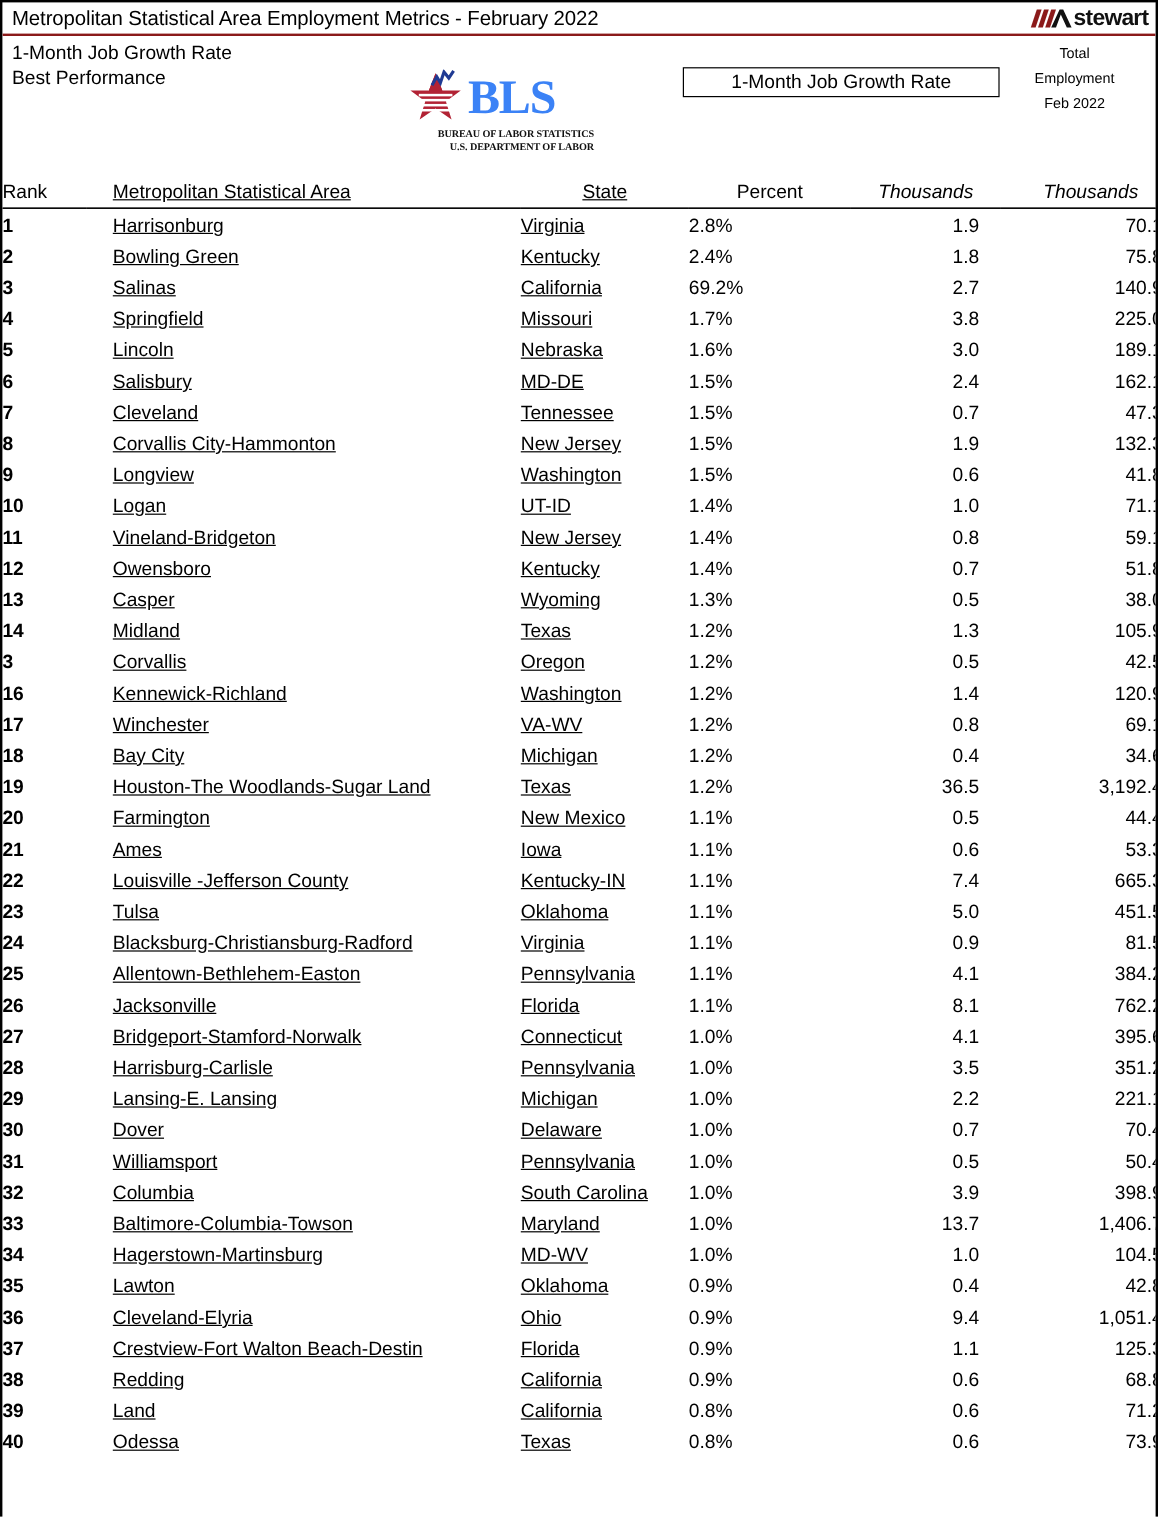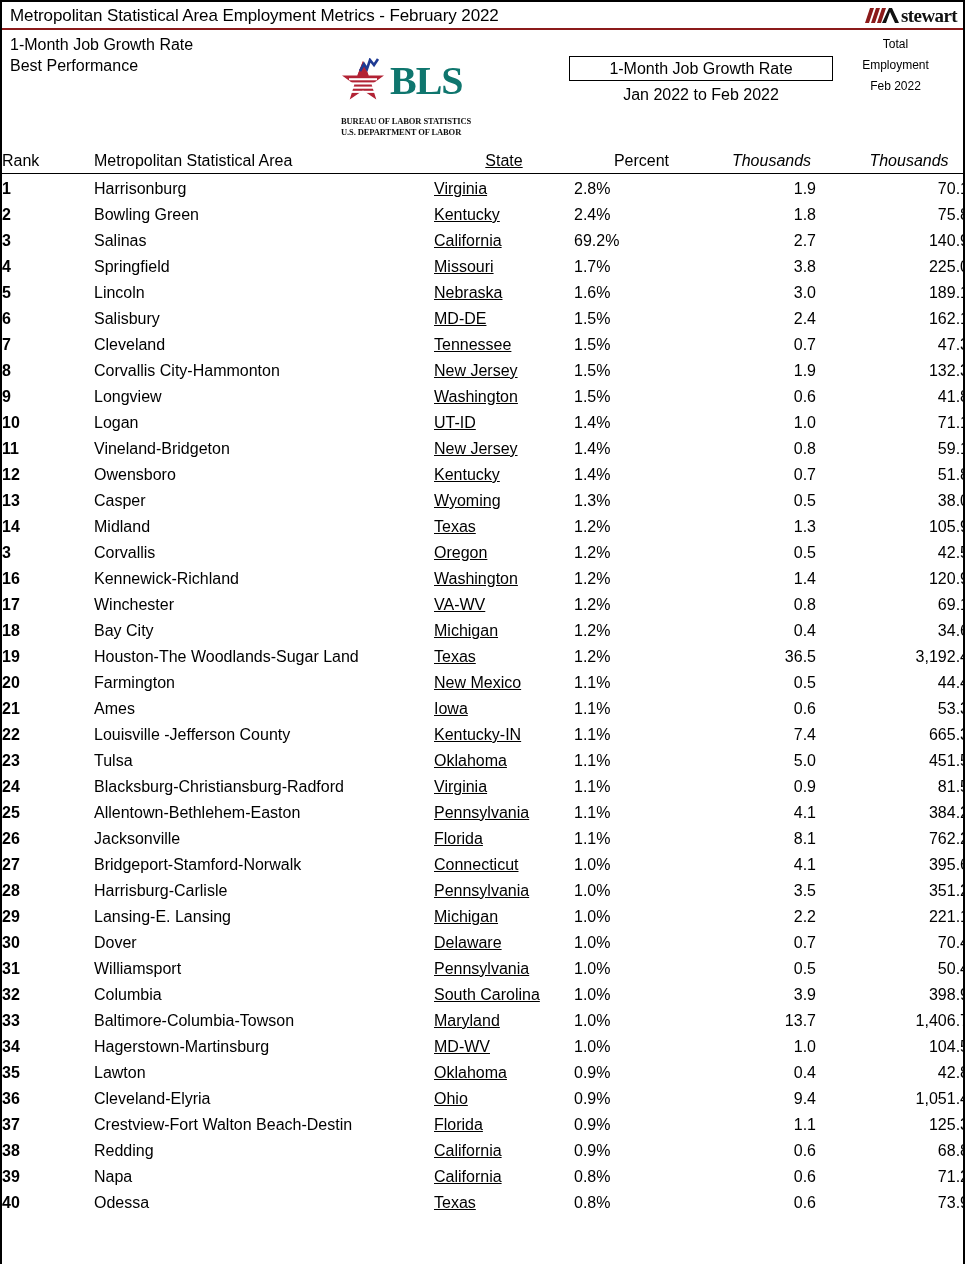--- a/index.html
+++ b/index.html
@@ -51,21 +51,21 @@
   }
   .stewart-mark {
     display: block;
   }
   .stewart-word {
     font-size: 19px;
     font-weight: bold;
     letter-spacing: -0.6px;
     color: #111111;
     line-height: 1;
-    font-family: Liberation Serif, serif;
+    font-family: Liberation Sans, sans-serif;
   }
 
   
   .subhead {
     position: relative;
     height: 122px;
   }
   .subtitle {
     position: absolute;
     left: 8px;
@@ -88,31 +88,31 @@
     display: flex;
     align-items: center;
     gap: 4px;
   }
   .bls-letters {
     font-family: "Liberation Serif", serif;
     font-size: 40px;
     font-weight: bold;
     line-height: 1;
     letter-spacing: -1px;
-    color: #0f766e;
+    color: #3b82f6;
   }
   .bls-sub {
     font-family: "Liberation Serif", serif;
     font-size: 8.5px;
     font-weight: bold;
     letter-spacing: -0.1px;
     line-height: 11px;
     color: #111;
-    text-align: left;
-    margin-top: 12px;
+    text-align: right;
+    margin-top: 2px;
     margin-left: 1px;
   }
 
   
   .rightheads {
     position: absolute;
     top: 0;
     left: 545px;
     width: 418px;
     height: 122px;
@@ -164,21 +164,21 @@
     border-bottom: 1.5px solid #000;
     font-size: 16px;
   }
   table.metrics td {
     padding: 4.5px 0 4.5px 0;
     vertical-align: baseline;
     line-height: 17px;
     font-size: 16px;
   }
   .c-rank   { width: 70px;  text-align: left; }
-  .c-msa    { width: 340px; text-align: left; padding-left: 22px !important; }
+  .c-msa    { width: 340px; text-align: left; padding-left: 22px !important; text-decoration: underline; }
   .c-state  { width: 140px; text-align: left; text-decoration: underline; }
   .c-pct    { width: 135px; text-align: left; padding-right: 22px !important; }
   .c-thou   { width: 125px; text-align: right; padding-right: 18px !important; }
   .c-total  { width: 150px; text-align: right; padding-right: 15px !important; }
 
   th.c-msa   { text-align: left; }
   th.c-state { text-align: center; padding-left: 0 !important; }
   th.c-pct   { text-align: center; padding-right: 0 !important; }
   th.c-thou  { text-align: center; padding-right: 0 !important; font-style: italic; }
   th.c-total { text-align: center; padding-right: 0 !important; font-style: italic; }
@@ -238,21 +238,20 @@
       <div class="total-emp">
         <div>Total</div>
         <div>Employment</div>
         <div>Feb 2022</div>
       </div>
 
       <div class="growth-box">
         <span>1-Month Job Growth Rate</span>
       </div>
 
-      <div class="growth-range">Jan 2022 to Feb 2022</div>
     </div>
   </div>
 
   <table class="metrics">
     <thead>
       <tr>
         <th class="c-rank">Rank</th>
         <th class="c-msa">Metropolitan Statistical Area</th>
         <th class="c-state">State</th>
         <th class="c-pct">Percent</th>
@@ -560,21 +559,21 @@
         <tr>
           <td class="c-rank">38</td>
           <td class="c-msa">Redding</td>
           <td class="c-state">California</td>
           <td class="c-pct">0.9%</td>
           <td class="c-thou">0.6</td>
           <td class="c-total">68.8</td>
         </tr>
         <tr>
           <td class="c-rank">39</td>
-          <td class="c-msa">Napa</td>
+          <td class="c-msa">Land</td>
           <td class="c-state">California</td>
           <td class="c-pct">0.8%</td>
           <td class="c-thou">0.6</td>
           <td class="c-total">71.2</td>
         </tr>
         <tr>
           <td class="c-rank">40</td>
           <td class="c-msa">Odessa</td>
           <td class="c-state">Texas</td>
           <td class="c-pct">0.8%</td>

